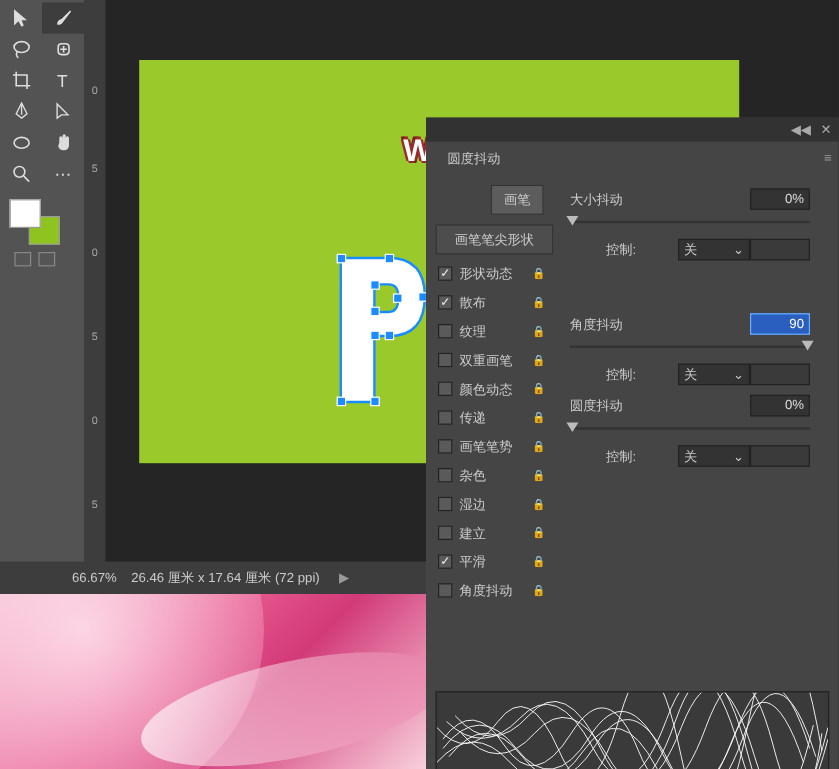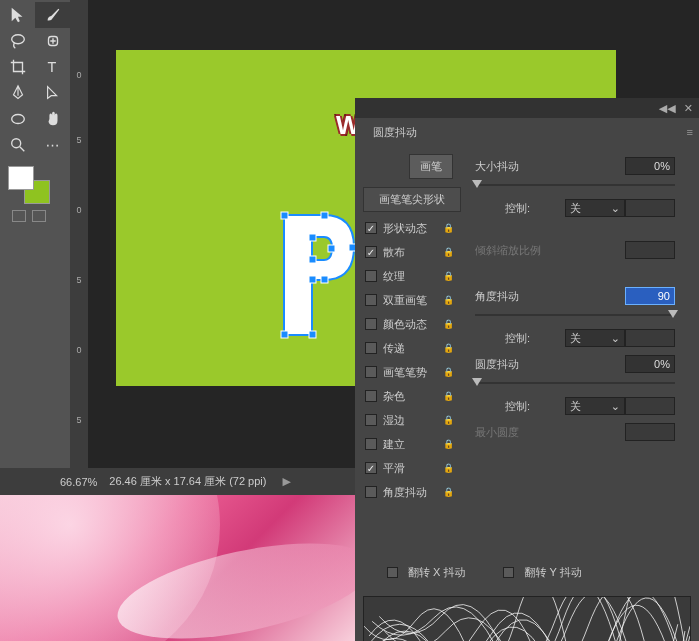--- a/index.html
+++ b/index.html
@@ -292,25 +292,20 @@
         <span class="ctrl-indent"></span>
         <span class="ctrl-label">控制:</span>
         <div class="dropdown">
             <span>关</span>
             <span>⌄</span>
           </div>
         <span style="flex:1"></span>
         <input class="num-box" style="background: rgb(58, 58, 58);">
       </div>
       <div style="height:16px"></div>
-      <div class="ctrl-row">
-        <span class="ctrl-label dim" style="flex-basis:80px">倾斜缩放比例</span>
-        <span style="flex:1"></span>
-        <input class="num-box" style="background: rgb(58, 58, 58);">
-      </div>
       <div style="height:20px"></div>
 
       <div class="ctrl-row">
         <span class="ctrl-label">角度抖动</span>
         <span style="flex:1"></span>
         <input class="num-box active" value="90" style="">
       </div>
       <div class="slider-bar">
           <div class="slider-track"></div>
           <div class="slider-thumb" style="right:-3px"></div>
@@ -340,37 +335,24 @@
       <div class="ctrl-row">
         <span class="ctrl-indent"></span>
         <span class="ctrl-label">控制:</span>
         <div class="dropdown">
             <span>关</span>
             <span>⌄</span>
           </div>
         <span style="flex:1"></span>
         <input class="num-box" style="background: rgb(58, 58, 58);">
       </div>
-      <div class="ctrl-row">
-        <span class="ctrl-label dim">最小圆度</span>
-        <span style="flex:1"></span>
-        <input class="num-box" style="background: rgb(58, 58, 58);">
-      </div>
     </div>
   </div>
 
   <div class="panel-bottom">
-    <div class="bot-row">
-      <span style="width:10px"></span>
-      <div class="bot-chk"></div>
-      <span>翻转 X 抖动</span>
-      <span style="width:18px"></span>
-      <div class="bot-chk"></div>
-      <span>翻转 Y 抖动</span>
-    </div>
   </div>
 
   <div class="preview-box">
     <svg width="100%" height="100%" viewBox="0 0 320 75" preserveAspectRatio="none">
       <g class="scribble">
         <path d="M5 40 Q30 5 55 45 T110 35 T165 50 T220 30 T275 45 T315 35"></path>
         <path d="M10 55 Q40 15 70 55 T130 45 T190 60 T250 40 T310 55"></path>
         <path d="M0 30 Q25 60 50 25 T100 50 T150 20 T200 55 T255 25 T315 50"></path>
         <path d="M15 20 Q45 55 75 20 T135 50 T195 25 T255 55 T320 30"></path>
         <path d="M5 48 Q35 8 65 48 T125 38 T185 53 T245 33 T305 48"></path>

